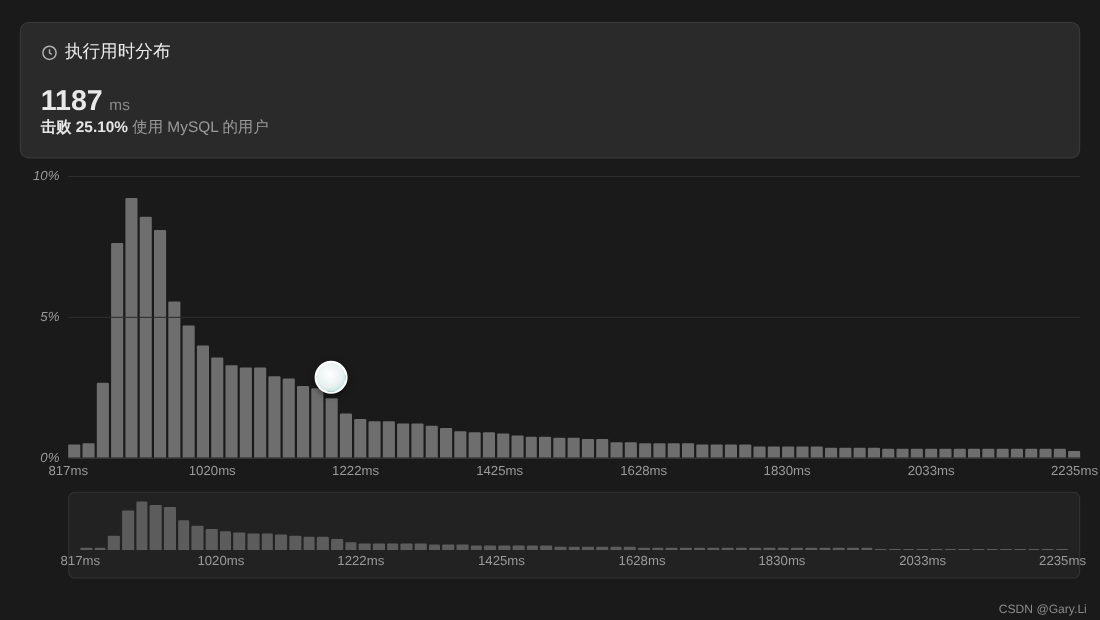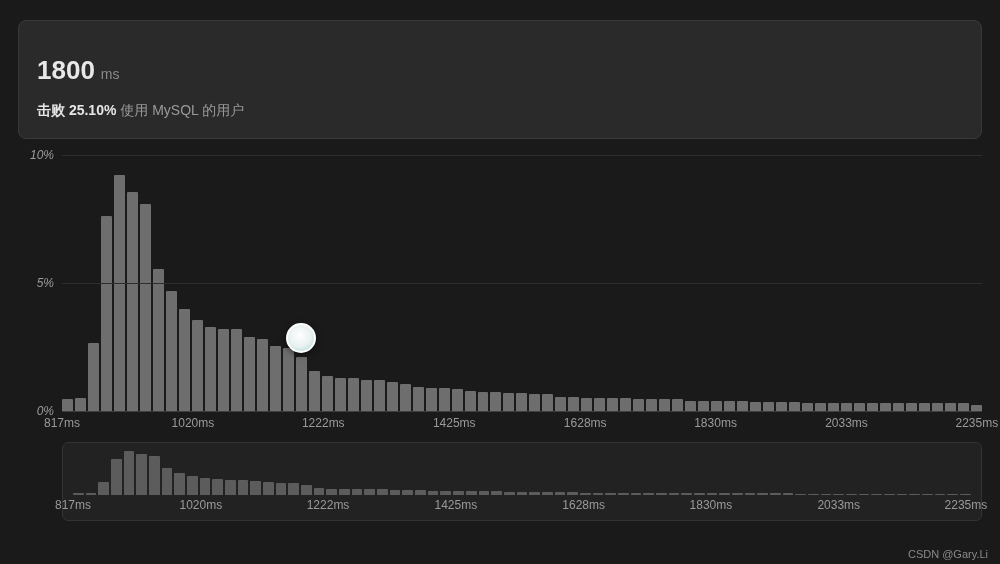--- a/index.html
+++ b/index.html
@@ -48,21 +48,21 @@
   .metric-value {
     font-size: 26px;
     font-weight: 600;
     color: #e8e8e8;
   }
   .metric-unit {
     font-size: 14px;
     color: #8a8a8a;
   }
   .metric-sub {
-    margin-top: 16px;
+    margin-top: 0;
     font-size: 14px;
     color: #9a9a9a;
   }
   .metric-sub .strong {
     color: #e6e6e6;
     font-weight: 600;
   }
   
   .chart-wrap {
     position: relative;
@@ -167,22 +167,29 @@
     bottom: 4px;
     font-size: 11px;
     color: #8a8a8a;
   }
 </style>
 </head>
 <body>
 
 <div class="page">
   <div class="card">
+    <div class="card-title">
+      <svg viewBox="0 0 24 24" stroke-width="2">
+        <circle cx="12" cy="12" r="9"></circle>
+        <path d="M12 7 L12 12 L15 14"></path>
+      </svg>
+      <span>执行用时分布</span>
+    </div>
     <div class="metric">
-      <span class="metric-value">1800</span>
+      <span class="metric-value">1187</span>
       <span class="metric-unit">ms</span>
     </div>
     <div class="metric-sub">
       <span class="strong">击败</span>
       <span> </span>
       <span class="strong">25.10%</span>
       <span> </span>
       <span>使用 MySQL 的用户</span>
     </div>
   </div>

